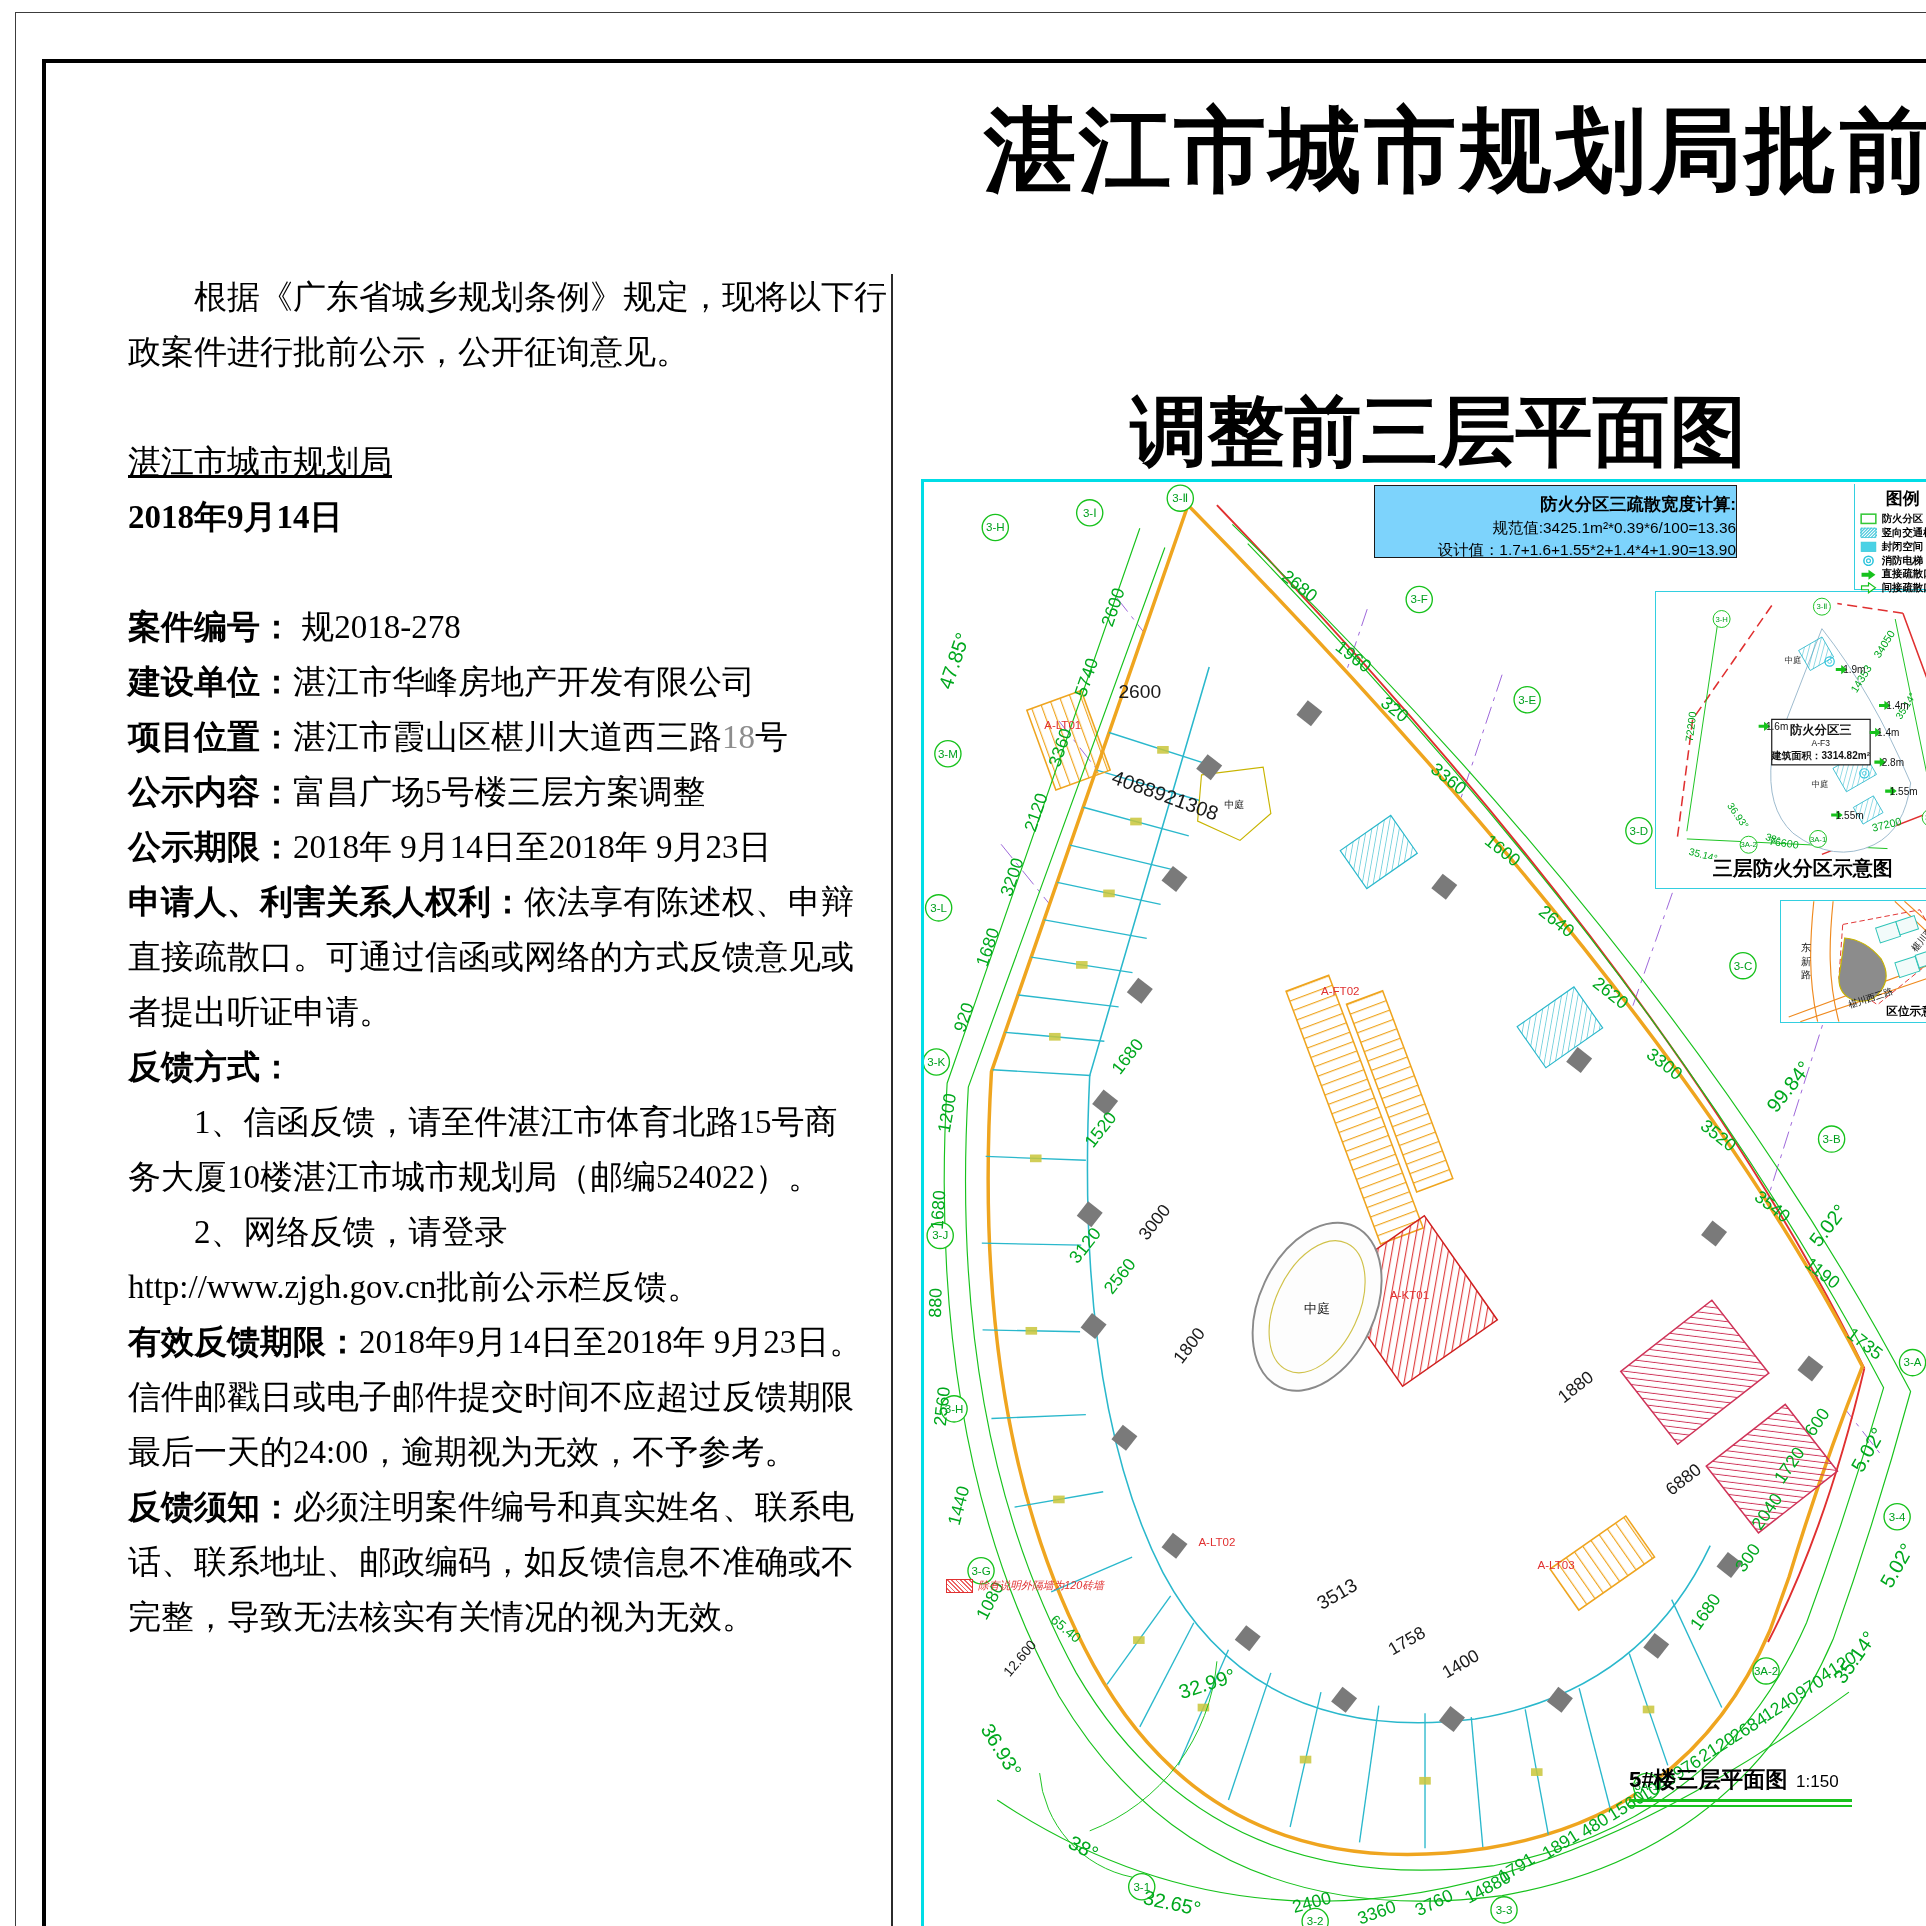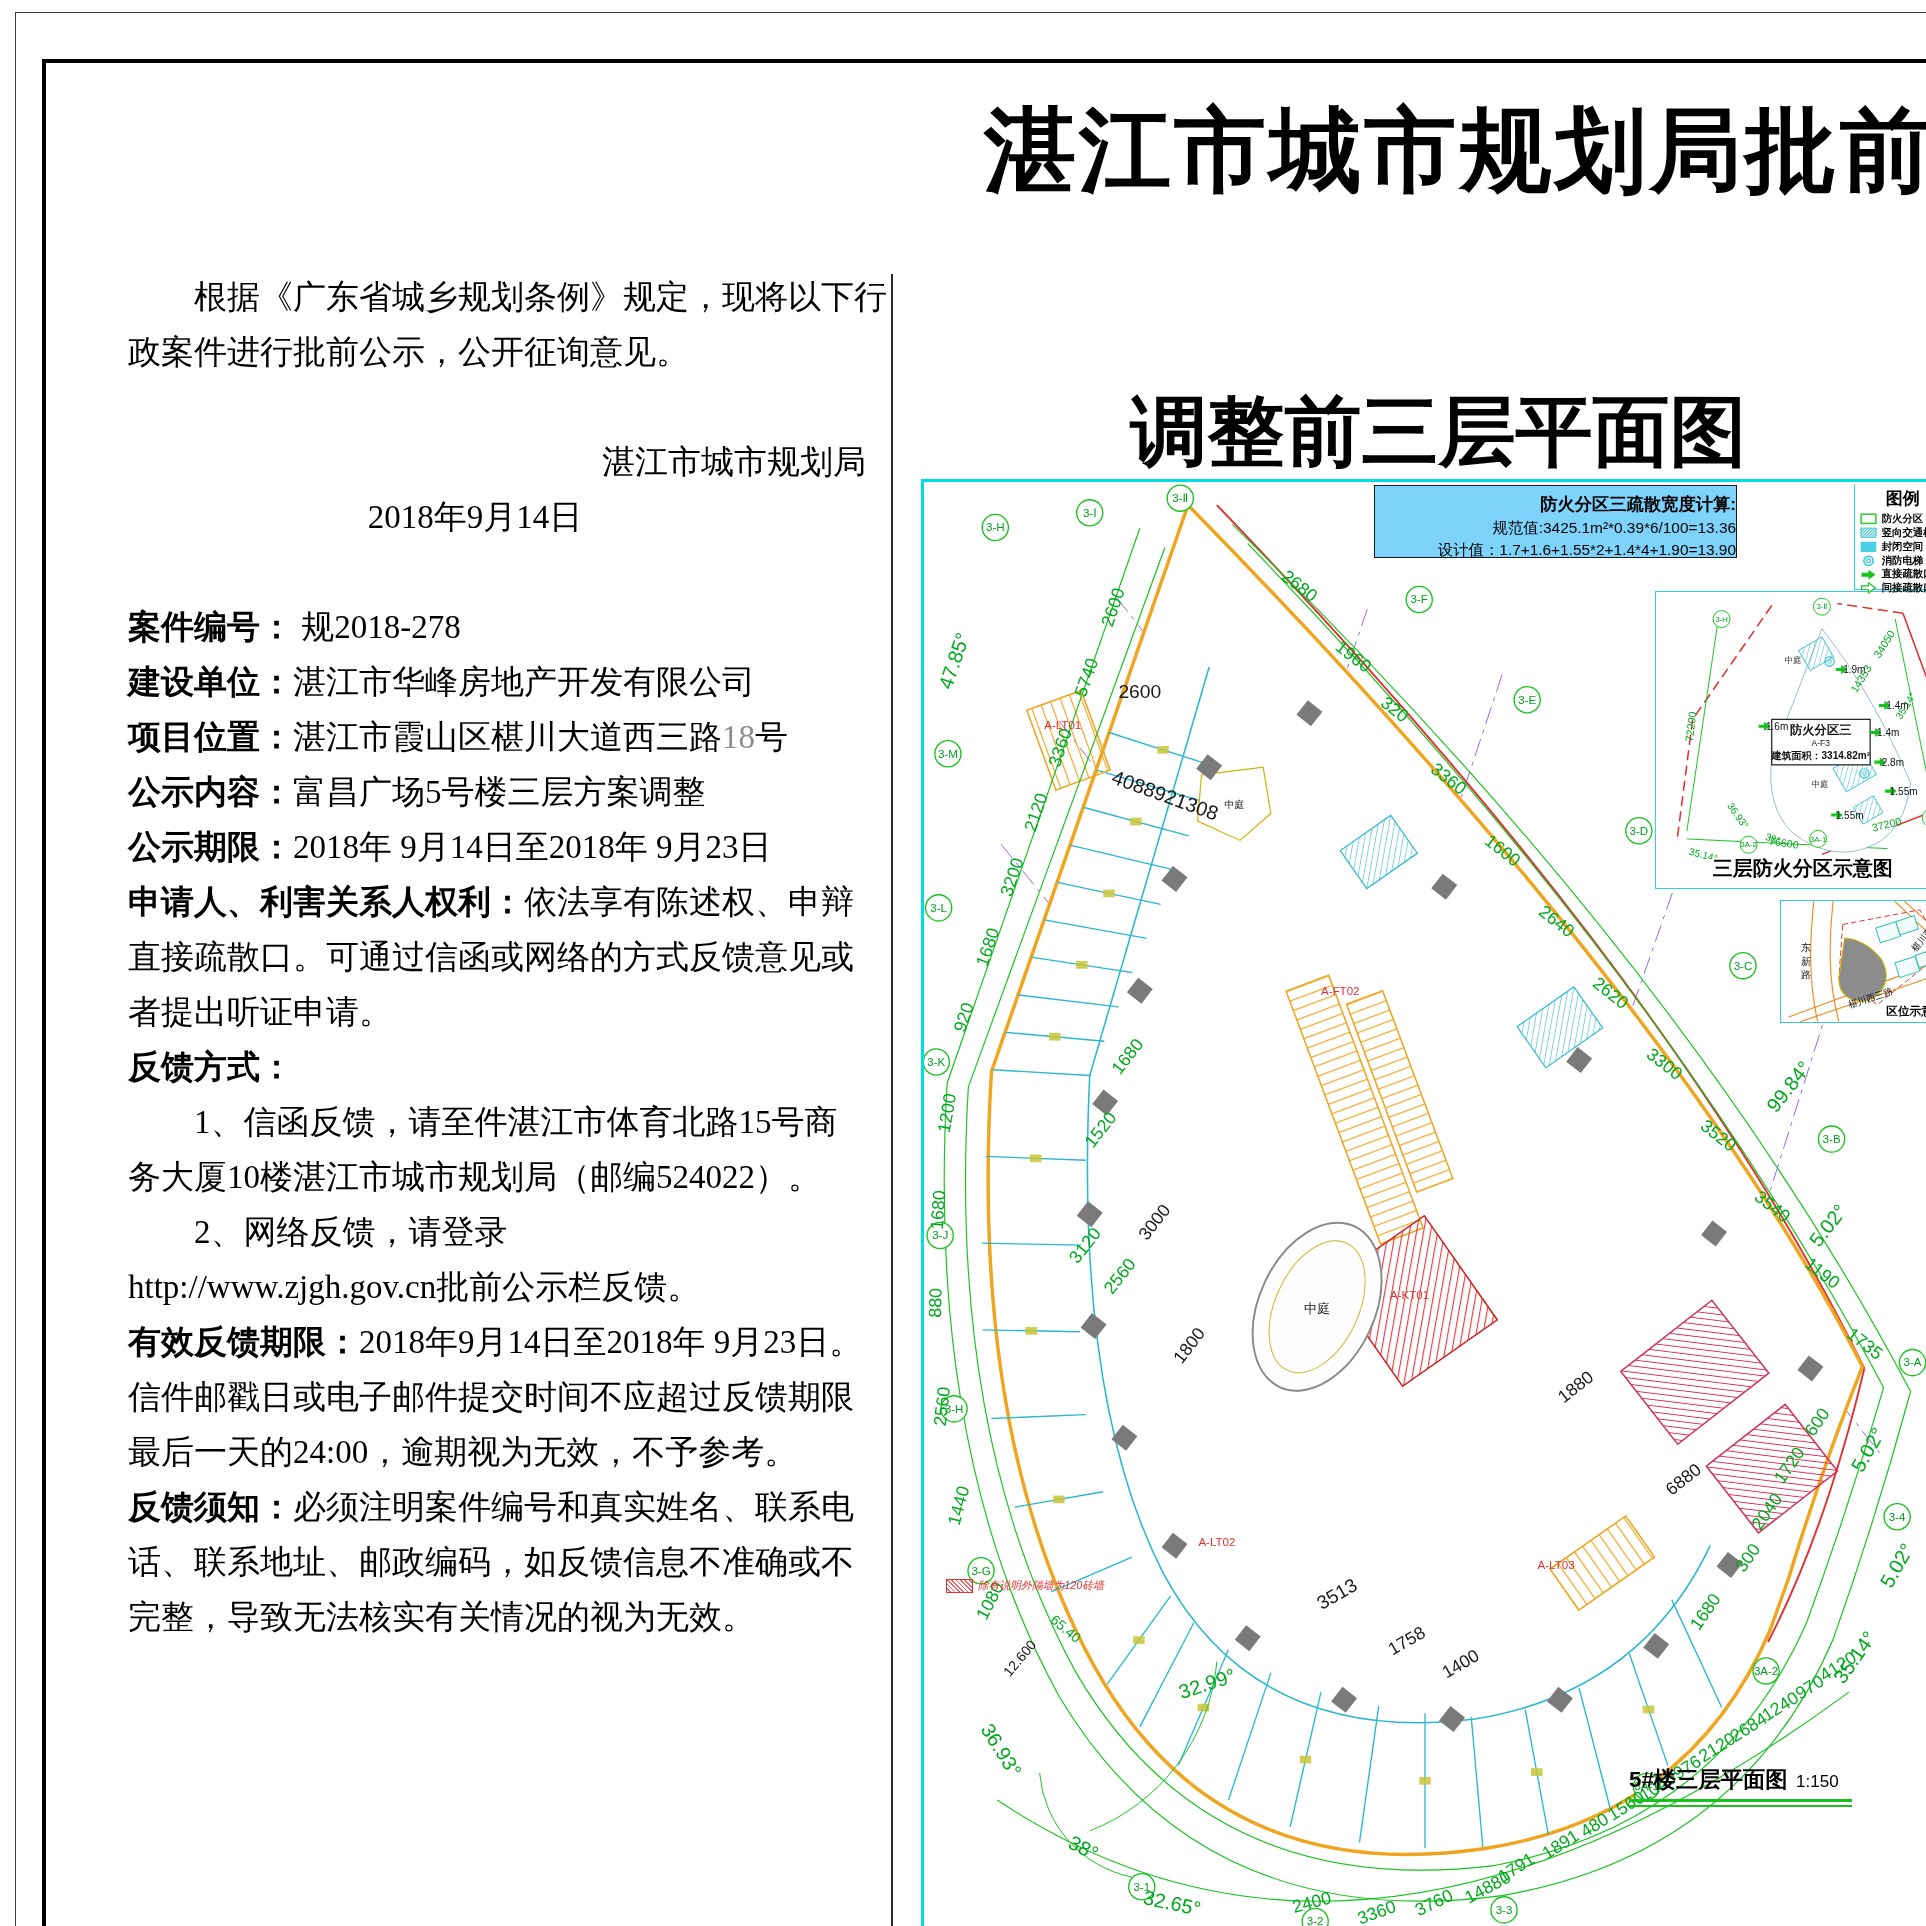--- a/index.html
+++ b/index.html
@@ -5,22 +5,22 @@
   html,body{margin:0;padding:0;background:#fff;}
   body{width:3082px;height:2177px;position:relative;overflow:hidden;
        font-family:"Liberation Serif",serif;color:#000;}
   .abs{position:absolute;}
   #outer-border{left:14.6px;top:12.3px;width:3049px;height:2149px;border:1.9px solid #3c3c3c;}
   #inner-border{left:42px;top:59px;width:3025px;height:2089px;border:4.2px solid #000;box-sizing:border-box;}
   #divider{left:891px;top:274px;width:1.9px;height:1870px;background:#2b2b2b;}
   #page-title{left:43px;top:89px;width:3023px;text-align:center;font-size:92px;font-weight:700;letter-spacing:3.1px;white-space:nowrap;}
   #notice{left:128px;top:270px;width:775px;font-size:33px;line-height:55px;}
   #notice .ln{height:55px;white-space:nowrap;overflow:visible;}
-  #notice .ln.right{text-align:right;padding-right:37px;}
-  #notice .ln.right2{text-align:center;padding-right:81px;}
+  #notice .ln.right{text-align:left;padding-right:37px;text-decoration:underline;}
+  #notice .ln.right2{text-align:left;padding-right:81px;font-weight:bold;}
   #notice .b{font-weight:700;}
   #notice .light{color:#8d8d8d;}
   .plan-heading{top:381px;text-align:center;font-size:77px;font-weight:700;white-space:nowrap;}
   #plan-heading-0{left:921px;width:1035px;}
   .panel{top:479px;height:1457px;border:3.5px solid #00dde6;box-sizing:border-box;background:#fff;}
   #panel-0{left:921px;width:1035px;}
   .panel svg.main{position:absolute;left:0;top:0;width:100%;height:100%;}
   .calc{position:absolute;left:450px;top:3.1px;width:361px;height:71px;border:1.9px solid #1a1a1a;background:#7dd3fc;
         font-family:"Liberation Sans",sans-serif;z-index:5;text-align:right;}
   .calc .t1{font-size:17.3px;font-weight:700;margin:6.2px 0 0.8px 10px;}

